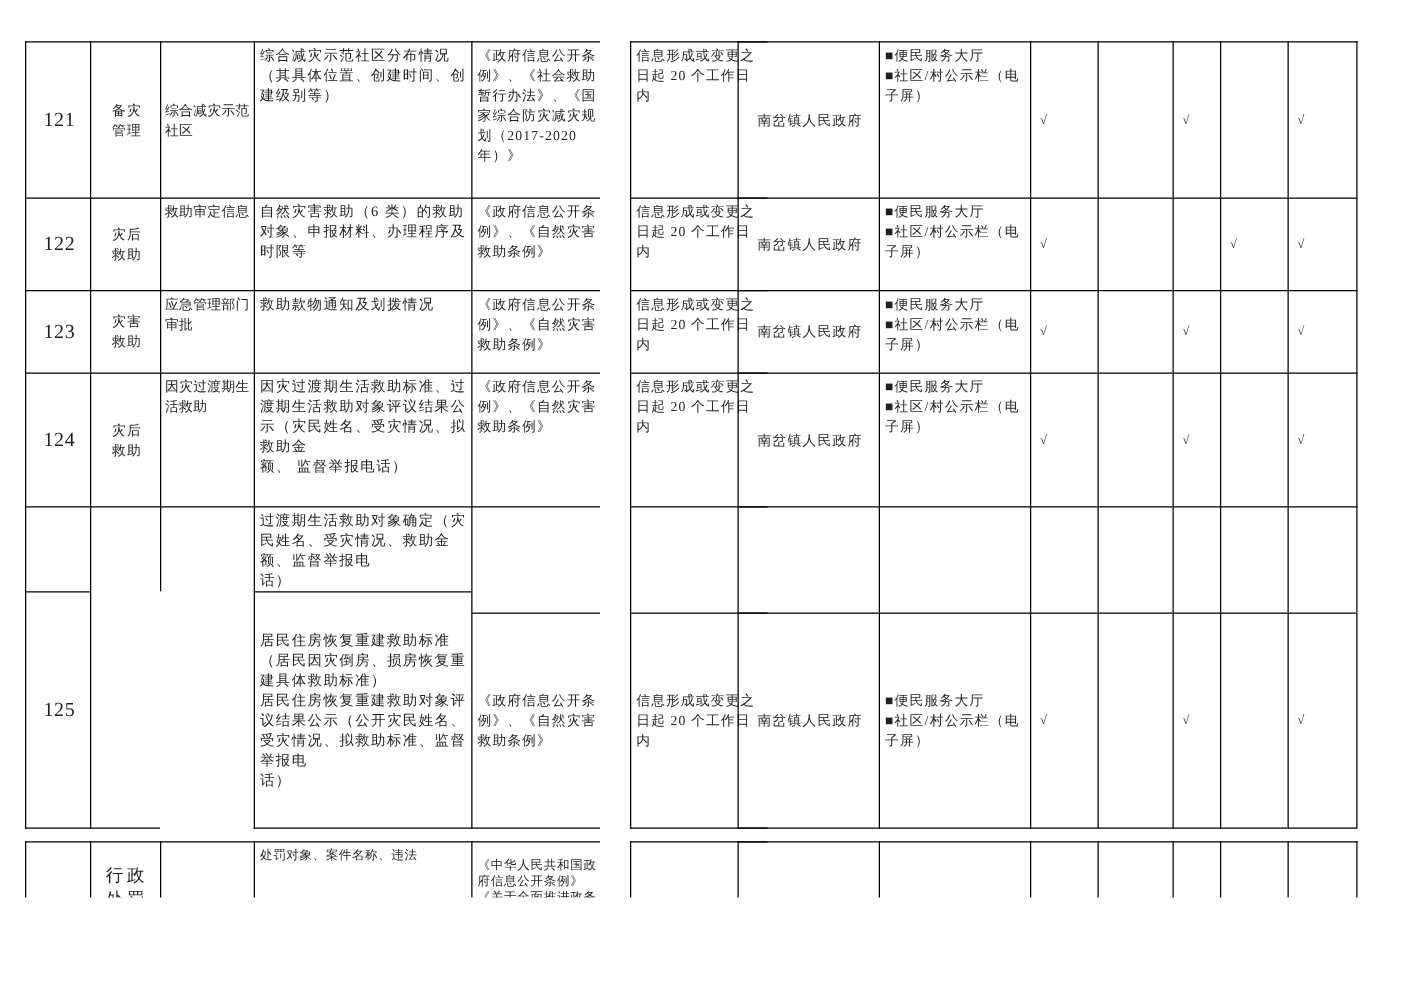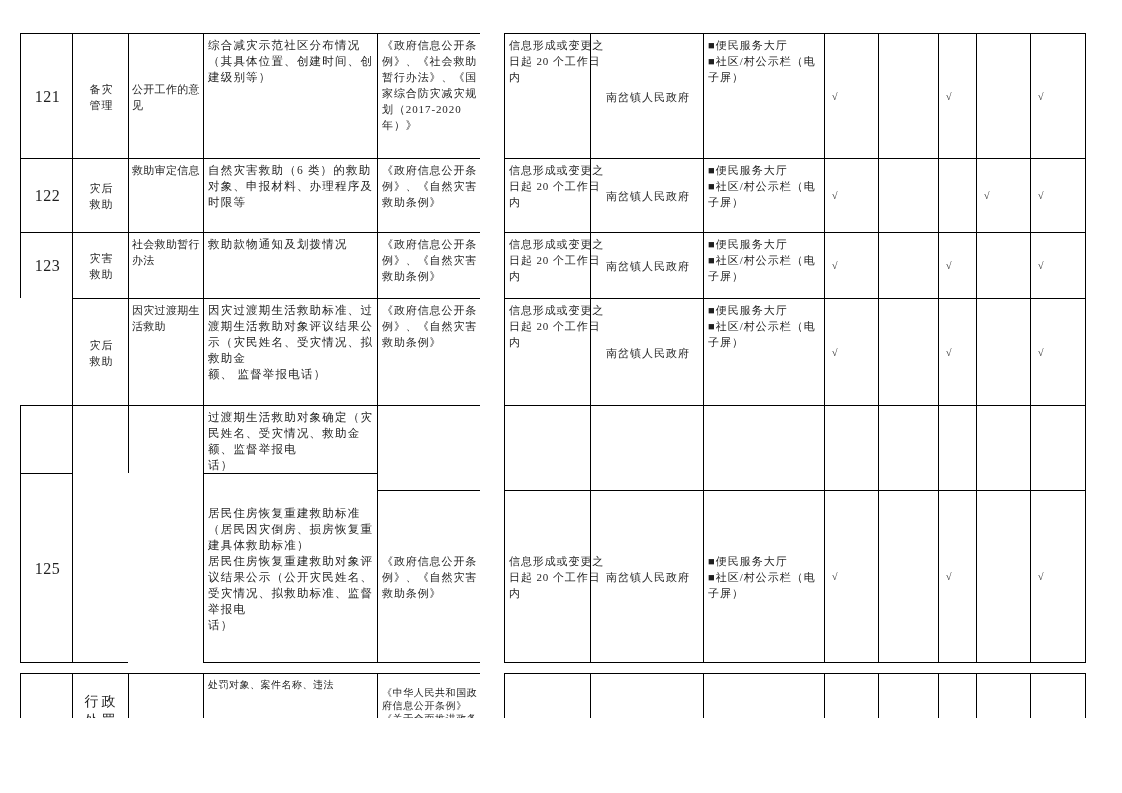--- a/index.html
+++ b/index.html
@@ -42,21 +42,21 @@
   .pbas{font-size:10px;letter-spacing:.6px;line-height:13px;padding-top:12px}
 </style>
 </head>
 <body>
 
 <div id="page">
 
   <div class="cell x1 rA vc hc num">121</div>
   <div class="cell x2 rA vc hc">备灾
 管理</div>
-  <div class="cell x3 rA vc c3">公开工作的意见</div>
+  <div class="cell x3 rA vc c3">综合减灾示范社区</div>
   <div class="cell x4 rA c4">综合减灾示范社区分布情况（其具体位置、创建时间、创建级别等）</div>
   <div class="cell x5 rA c5">《政府信息公开条例》、《社会救助暂行办法》、《国家综合防灾减灾规划（2017-2020年）》</div>
   <div class="cell x6 rA c6">信息形成或变更之日起 20 个工作日内</div>
   <div class="cell x7 rA vc hc">南岔镇人民政府</div>
   <div class="cell x8 rA">■便民服务大厅
 ■社区/村公示栏（电子屏）</div>
   <div class="cell x9 rA chk">√</div>
   <div class="cell x10 rA chk"></div>
   <div class="cell x11 rA chk">√</div>
   <div class="cell x12 rA chk"></div>
@@ -74,33 +74,34 @@
 ■社区/村公示栏（电子屏）</div>
   <div class="cell x9 rB chk">√</div>
   <div class="cell x10 rB chk"></div>
   <div class="cell x11 rB chk"></div>
   <div class="cell x12 rB chk">√</div>
   <div class="cell x13 rB chk bR">√</div>
 
   <div class="cell x1 rC vc hc num">123</div>
   <div class="cell x2 rC vc hc">灾害
 救助</div>
-  <div class="cell x3 rC c3">社会救助暂行办法</div>
+  <div class="cell x3 rC c3">应急管理部门审批</div>
   <div class="cell x4 rC c4">救助款物通知及划拨情况</div>
   <div class="cell x5 rC c5">《政府信息公开条例》、《自然灾害救助条例》</div>
   <div class="cell x6 rC c6">信息形成或变更之日起 20 个工作日内</div>
   <div class="cell x7 rC vc hc">南岔镇人民政府</div>
   <div class="cell x8 rC">■便民服务大厅
 ■社区/村公示栏（电子屏）</div>
   <div class="cell x9 rC chk">√</div>
   <div class="cell x10 rC chk"></div>
   <div class="cell x11 rC chk">√</div>
   <div class="cell x12 rC chk"></div>
   <div class="cell x13 rC chk bR">√</div>
 
+  <div class="cell x1 rD vc hc num">124</div>
   <div class="cell x2 rD vc hc">灾后
 救助</div>
   <div class="cell x3 rD c3">因灾过渡期生活救助</div>
   <div class="cell x4 rD c4">因灾过渡期生活救助标准、过渡期生活救助对象评议结果公示（灾民姓名、受灾情况、拟救助金
 额、 监督举报电话）</div>
   <div class="cell x5 rD c5">《政府信息公开条例》、《自然灾害救助条例》</div>
   <div class="cell x6 rD c6">信息形成或变更之日起 20 个工作日内</div>
   <div class="cell x7 rD vc hc">南岔镇人民政府</div>
   <div class="cell x8 rD">■便民服务大厅
 ■社区/村公示栏（电子屏）</div>

